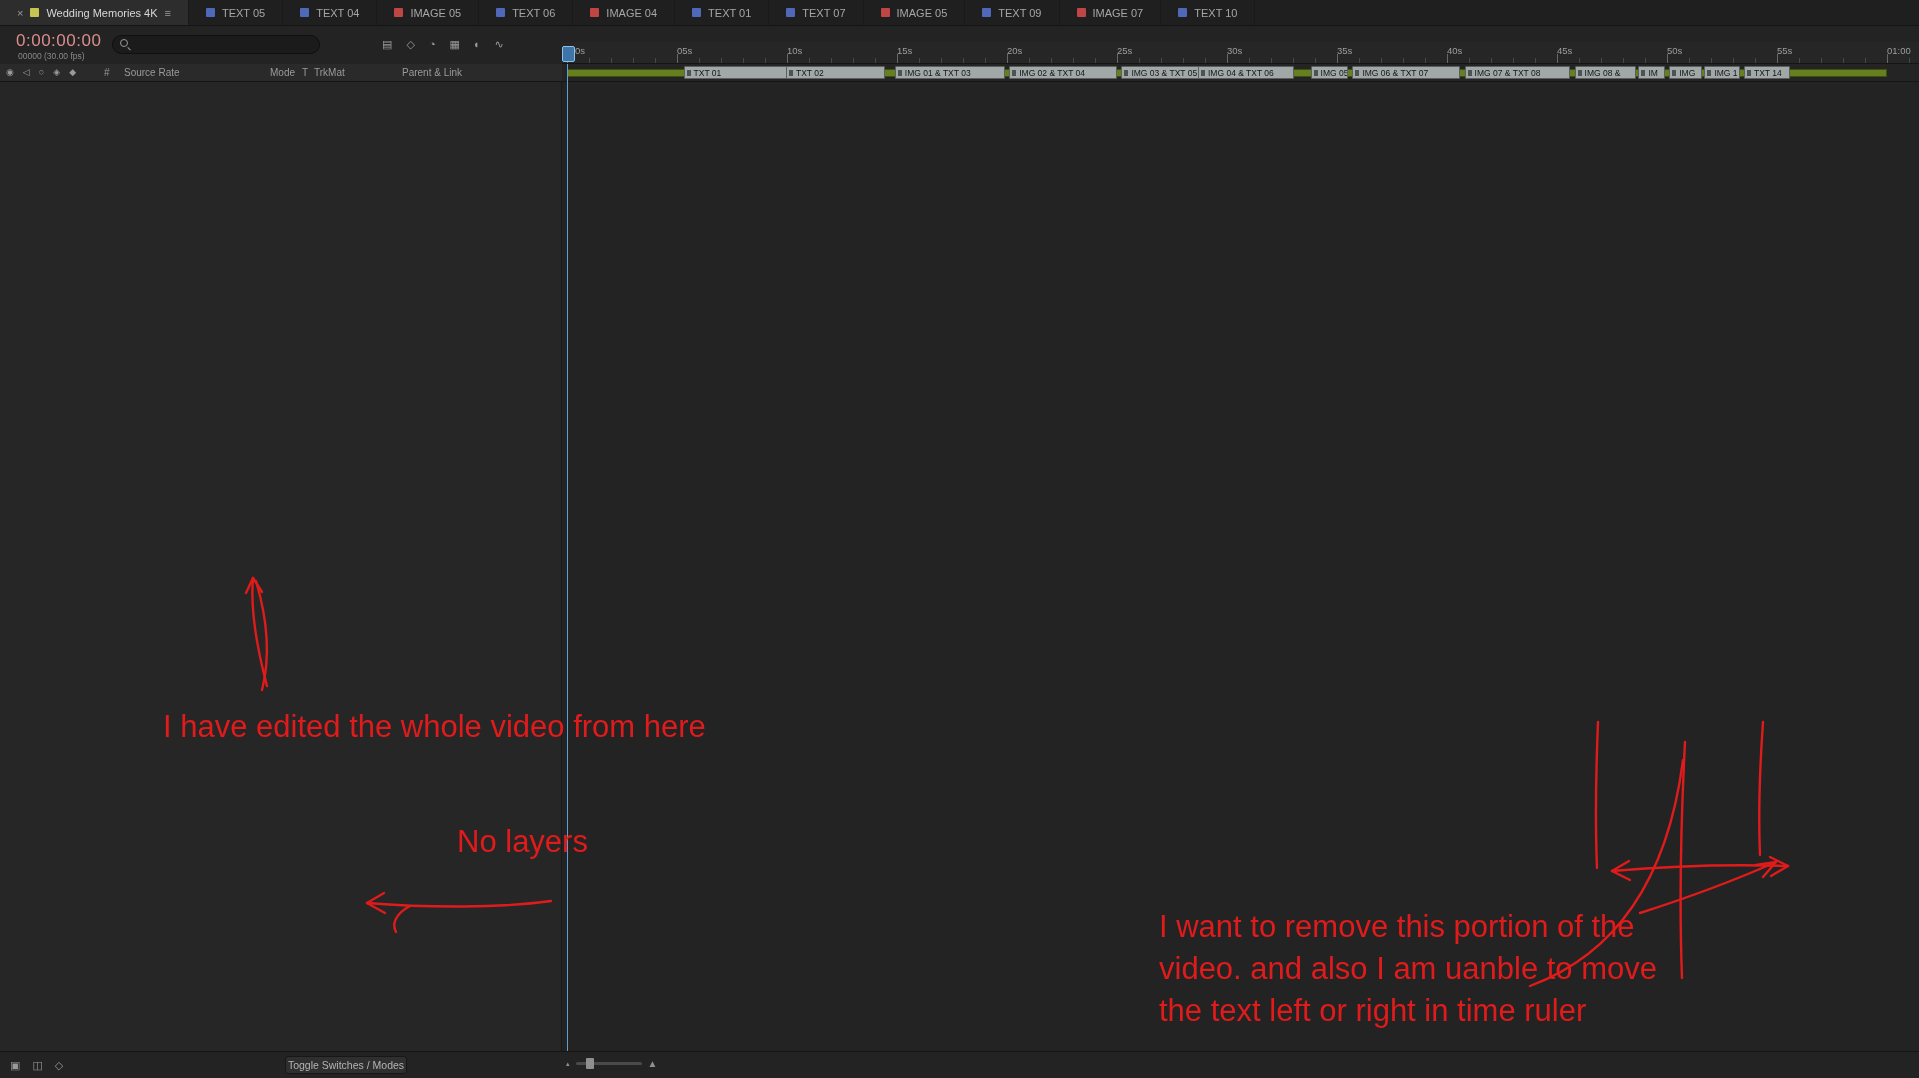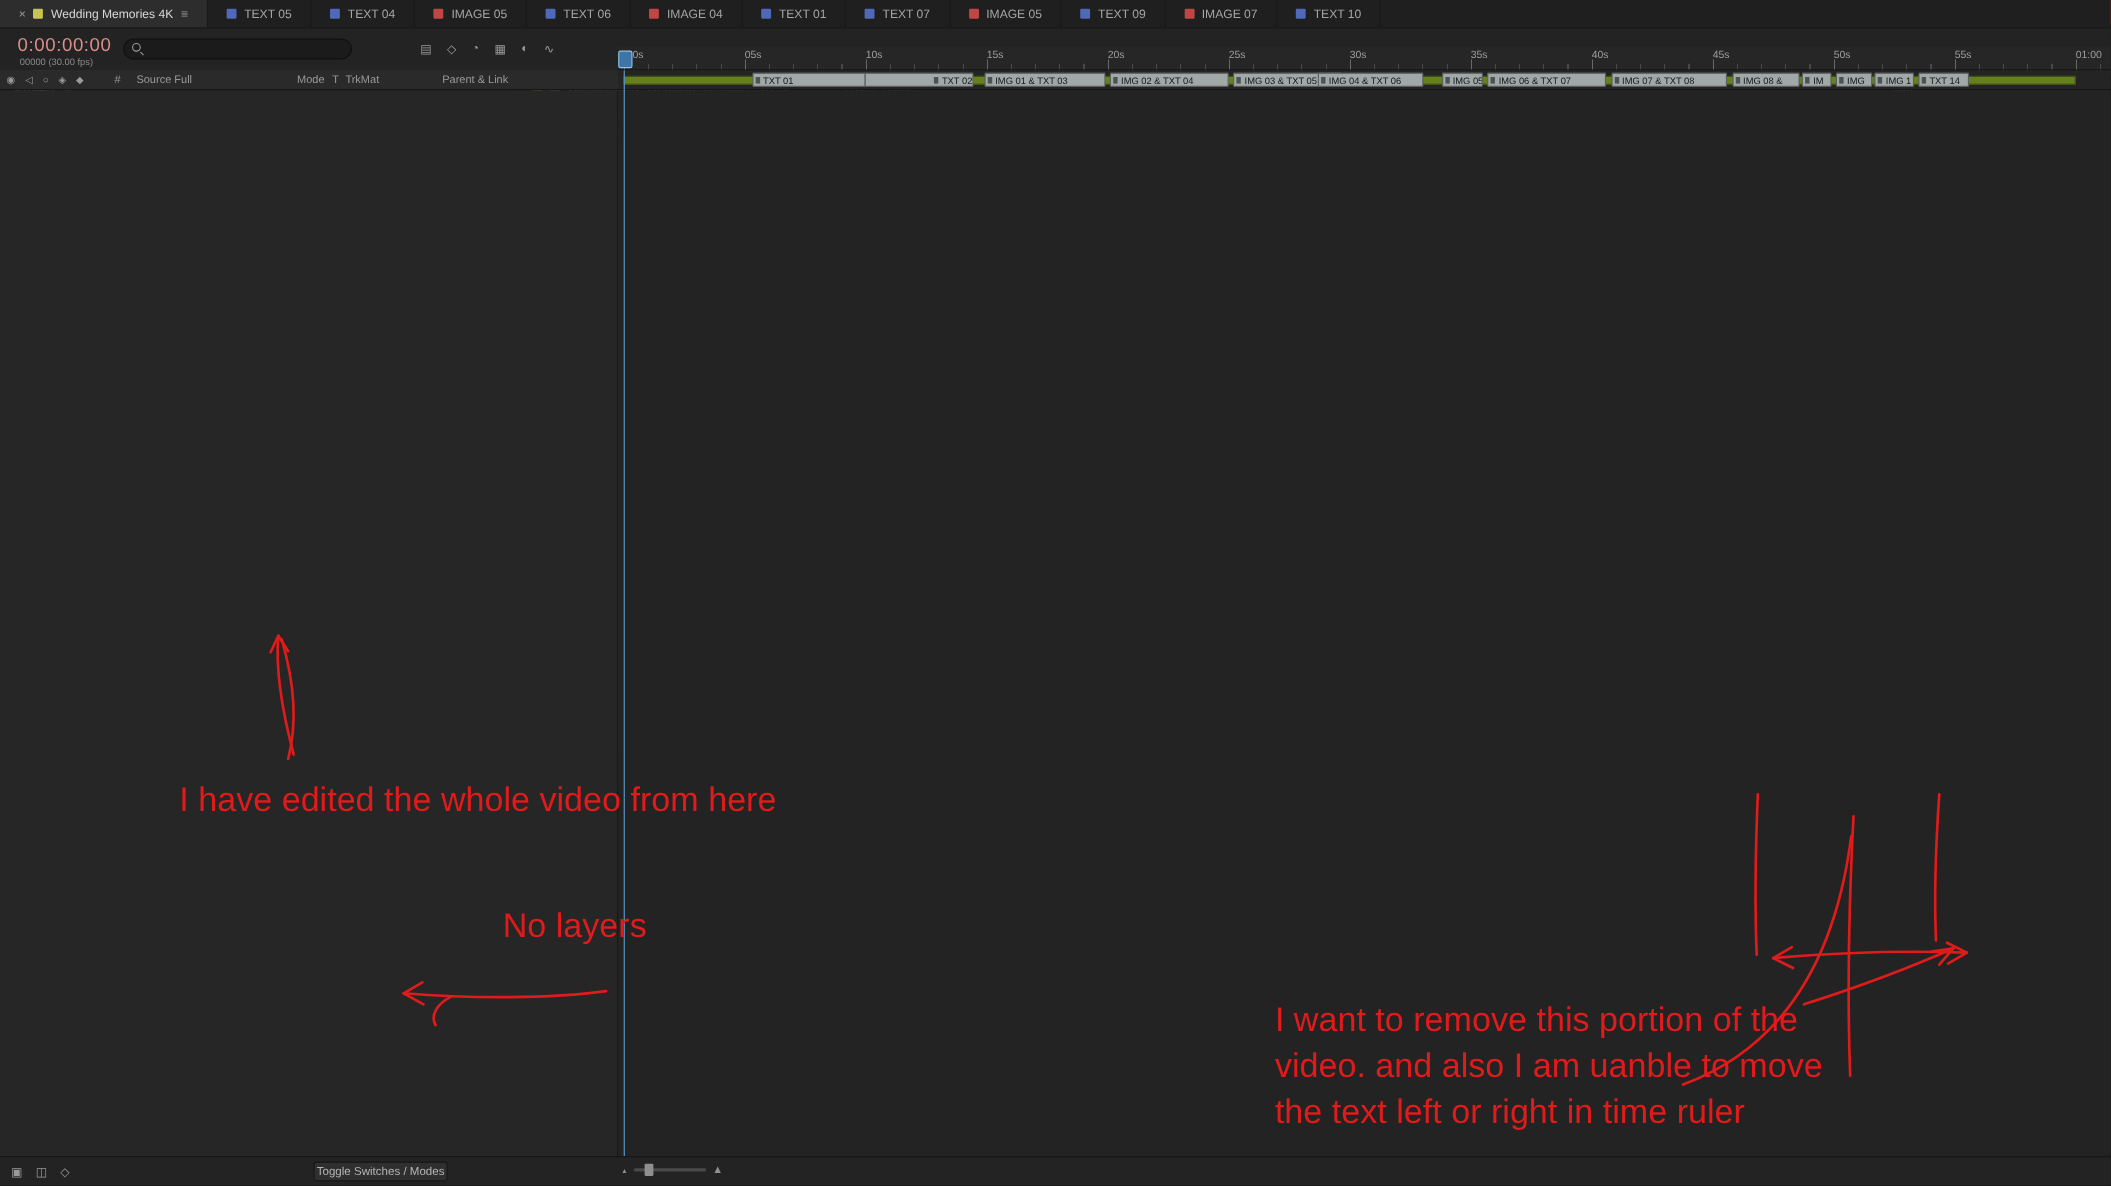--- a/index.html
+++ b/index.html
@@ -741,33 +741,33 @@
     </div>
     <div id="tl-headrow">
       <span id="tl-header-icons">
           <span>◉</span>
           <span>◁</span>
           <span>○</span>
           <span>◈</span>
           <span>◆</span>
         </span>
       <span class="hcell" style="left:104px;">#</span>
-      <span class="hcell" style="left:124px;">Source Full</span>
+      <span class="hcell" style="left:124px;">Source Rate</span>
       <span class="hcell" style="left:270px;">Mode</span>
       <span class="hcell" style="left:302px;">T</span>
       <span class="hcell" style="left:314px;">TrkMat</span>
       <span class="hcell" style="left:402px;">Parent &amp; Link</span>
     </div>
     <div id="tl-workrow">
       <div id="tl-workarea" style="left: 5px; width: 1320px;"></div>
       <div id="tl-clips">
           <div class="clip" style="left: 121.6px; width: 103.4px;">
             <span class="cliplabel">TXT 01</span>
           </div>
-          <div class="clip" style="left: 224px; width: 99px; justify-content: flex-end;">
+          <div class="clip" style="left: 224px; width: 99px;">
             <span class="cliplabel">TXT 02</span>
           </div>
           <div class="clip" style="left: 332.8px; width: 110px;">
             <span class="cliplabel">IMG 01 &amp; TXT 03</span>
           </div>
           <div class="clip" style="left: 447.2px; width: 107.8px;">
             <span class="cliplabel">IMG 02 &amp; TXT 04</span>
           </div>
           <div class="clip" style="left: 559.4px; width: 99px;">
             <span class="cliplabel">IMG 03 &amp; TXT 05</span>

